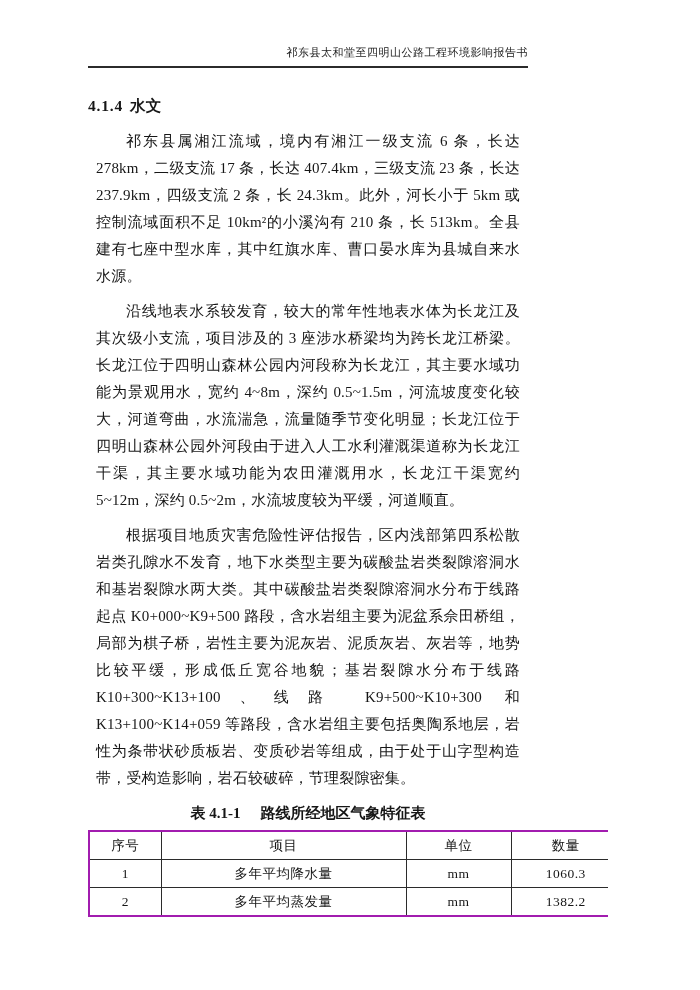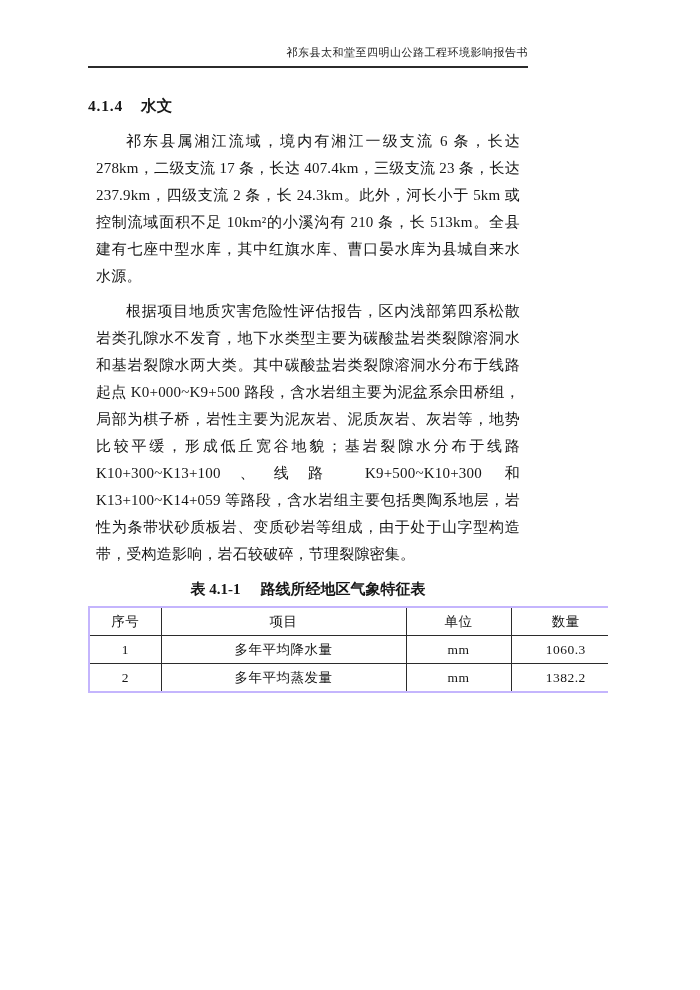--- a/index.html
+++ b/index.html
@@ -23,21 +23,21 @@
     border-bottom: 2px solid #2b2b2b;
     color: #222;
   }
   .body-area { margin-top: 24px; }
   .sec-heading {
     font-size: 15.5px;
     font-weight: bold;
     line-height: 28px;
     letter-spacing: 0.3px;
   }
-  .sec-heading .hnum { margin-right: 18px; letter-spacing: 0.8px; }
+  .sec-heading .hnum { margin-right: 7px; letter-spacing: 0.8px; }
   p.para {
     margin: 8px;
     font-size: 15px;
     line-height: 27px;
     text-align: justify;
     text-indent: 2em;
     letter-spacing: 0.2px;
   }
   .table-caption {
     margin-top: 4px;
@@ -46,21 +46,21 @@
     font-size: 15px;
     line-height: 26px;
   }
   .table-caption .cap-label { margin-right: 20px; }
   table.weather {
     width: 100%;
     border-collapse: collapse;
     margin-top: 4px;
     font-size: 13.5px;
     table-layout: fixed;
-    border: 2px solid #c4b5fd;
+    border: 2px solid #a21caf;
   }
   table.weather th, table.weather td {
     border: 1px solid #2b2b2b;
     text-align: center;
     vertical-align: middle;
     height: 27px;
     padding: 0 2px;
     font-weight: normal;
     letter-spacing: 0.5px;
   }
@@ -74,20 +74,21 @@
     <span>祁东县太和堂至四明山公路工程环境影响报告书</span>
   </div>
 
   <div class="body-area">
 
     <div class="sec-heading">
       <span class="hnum">4.1.4</span><span>水文</span>
     </div>
 
     <p class="para">祁东县属湘江流域，境内有湘江一级支流 6 条，长达 278km，二级支流 17 条，长达 407.4km，三级支流 23 条，长达 237.9km，四级支流 2 条，长 24.3km。此外，河长小于 5km 或控制流域面积不足 10km²的小溪沟有 210 条，长 513km。全县建有七座中型水库，其中红旗水库、曹口晏水库为县城自来水水源。</p>
+    <p class="para">沿线地表水系较发育，较大的常年性地表水体为长龙江及其次级小支流，项目涉及的 3 座涉水桥梁均为跨长龙江桥梁。长龙江位于四明山森林公园内河段称为长龙江，其主要水域功能为景观用水，宽约 4~8m，深约 0.5~1.5m，河流坡度变化较大，河道弯曲，水流湍急，流量随季节变化明显；长龙江位于四明山森林公园外河段由于进入人工水利灌溉渠道称为长龙江干渠，其主要水域功能为农田灌溉用水，长龙江干渠宽约 5~12m，深约 0.5~2m，水流坡度较为平缓，河道顺直。</p>
     <p class="para">根据项目地质灾害危险性评估报告，区内浅部第四系松散岩类孔隙水不发育，地下水类型主要为碳酸盐岩类裂隙溶洞水和基岩裂隙水两大类。其中碳酸盐岩类裂隙溶洞水分布于线路起点 K0+000~K9+500 路段，含水岩组主要为泥盆系佘田桥组，局部为棋子桥，岩性主要为泥灰岩、泥质灰岩、灰岩等，地势比较平缓，形成低丘宽谷地貌；基岩裂隙水分布于线路 K10+300~K13+100、线路 K9+500~K10+300 和 K13+100~K14+059 等路段，含水岩组主要包括奥陶系地层，岩性为条带状砂质板岩、变质砂岩等组成，由于处于山字型构造带，受构造影响，岩石较破碎，节理裂隙密集。</p>
 
 
 
     <div class="table-caption">
       <span class="cap-label">表 4.1-1</span><span>路线所经地区气象特征表</span>
     </div>
 
     <table class="weather">
       <colgroup>

